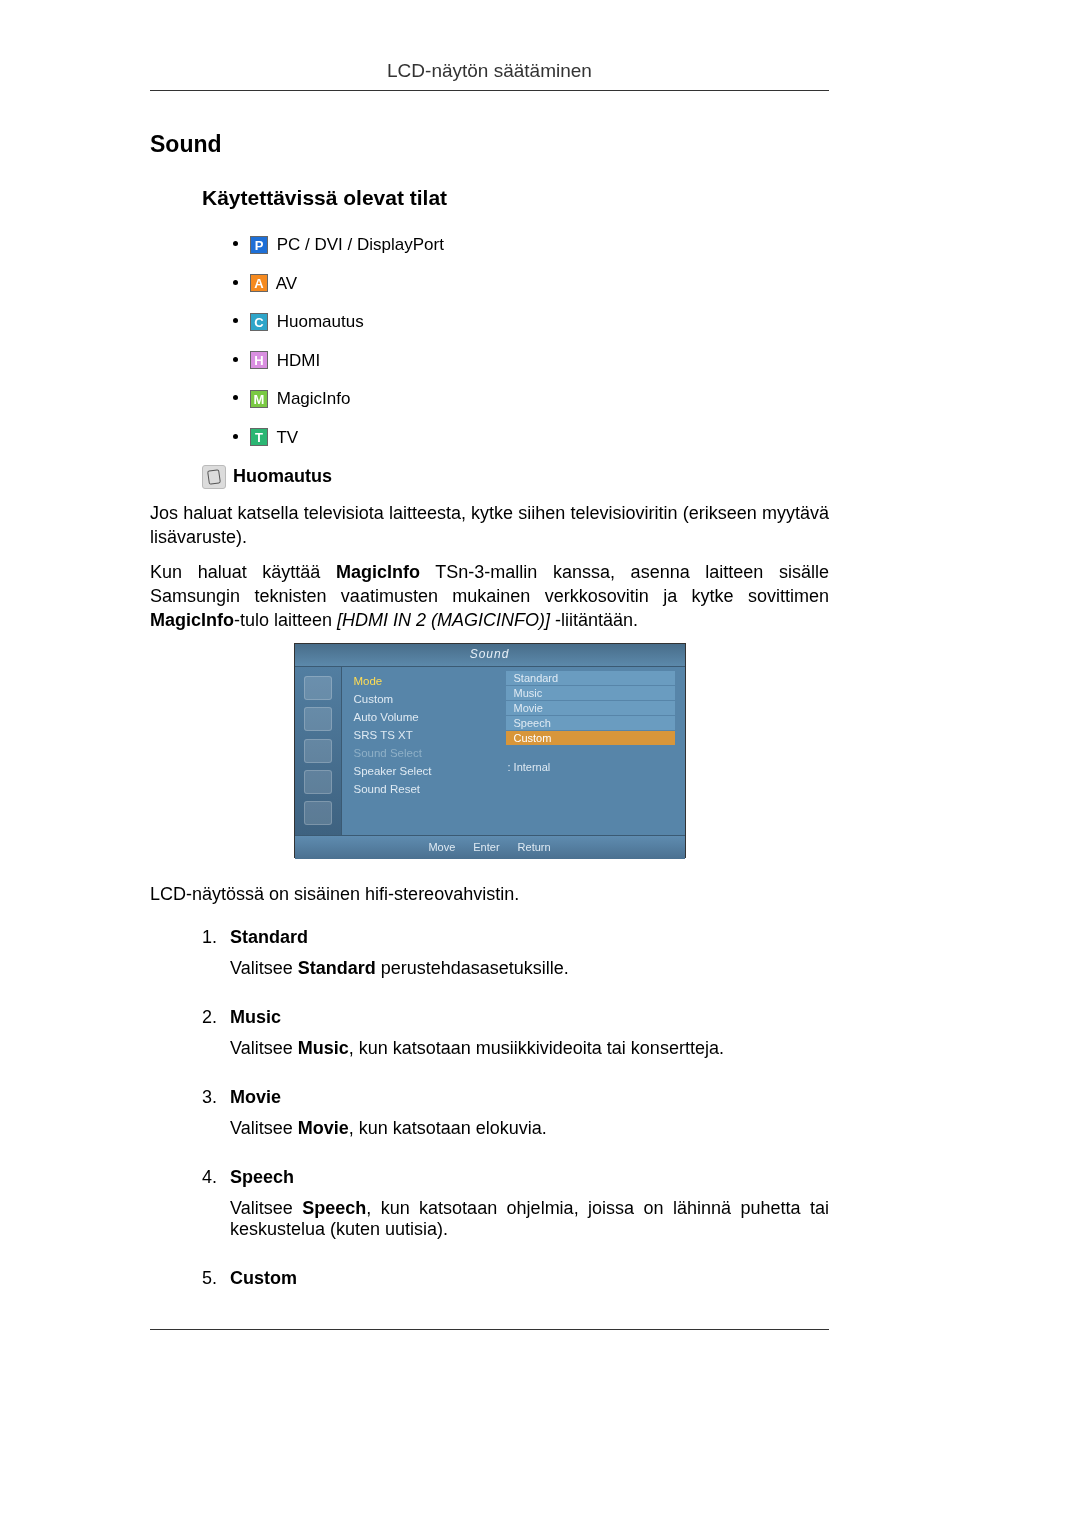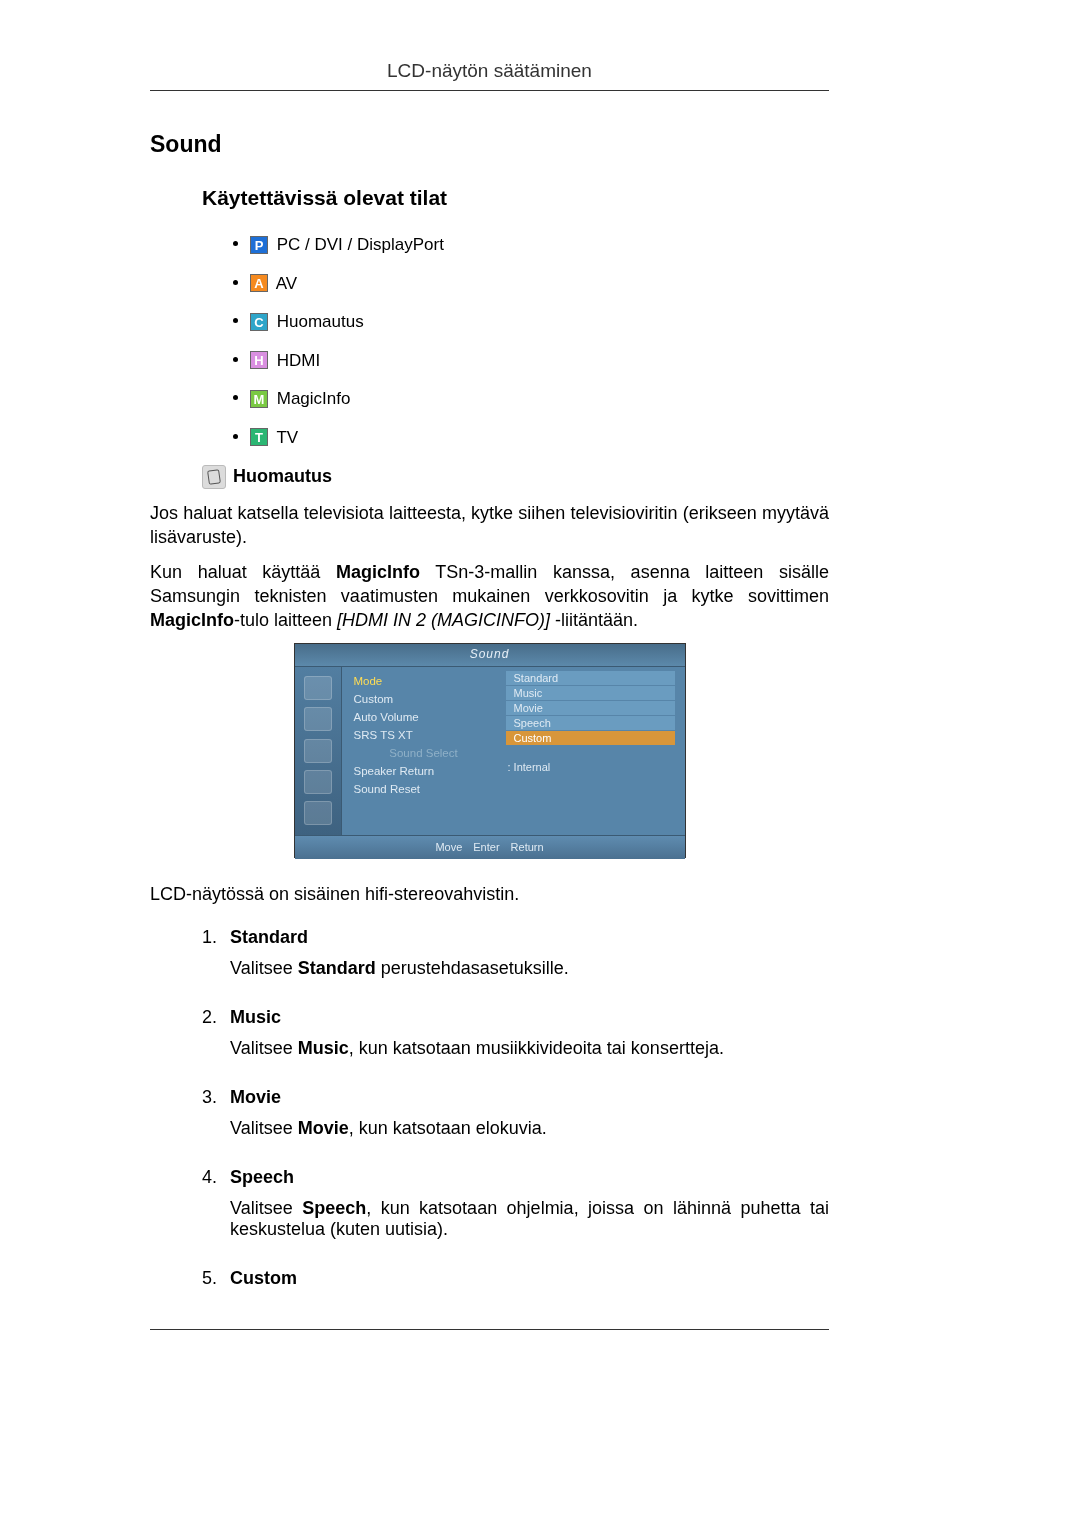--- a/index.html
+++ b/index.html
@@ -174,41 +174,41 @@
   .osd-main {
     flex: 1;
     display: flex;
   }
   .osd-left {
     width: 140px;
     padding: 8px 6px 6px 12px;
   }
   .osd-left div { margin-bottom: 6px; font-size: 11.5px; }
   .osd-left .hl { color: #ffdd55; }
-  .osd-left .dim { color: #8fb0c7; text-align: center; }
+  .osd-left .dim { color: #8fb0c7; }
   .osd-right {
     flex: 1;
     padding: 4px 10px 6px 6px;
   }
   .osd-opt {
     background: #6a9cc0;
     padding: 1px 8px;
     margin-bottom: 1px;
     font-size: 11px;
     text-align: left;
   }
   .osd-opt.sel { background: #d8963a; color: #fff; }
   .osd-internal { margin-left: 2px; font-size: 11px; margin-top:16px;}
   .osd-footer {
     height: 23px;
     background: linear-gradient(#5f8cb0,#4a7090);
     display: flex;
     justify-content: center;
     align-items: center;
-    gap: 11px;
+    gap: 18px;
     font-size: 11px;
     border-top: 1px solid #3b5a73;
   }
 
   .after-osd {
     font-size: 18px;
     margin-bottom: 22px;
   }
 
   .num-list {
@@ -275,21 +275,21 @@
         <div></div>
         <div></div>
       </div>
       <div class="osd-main">
         <div class="osd-left" id="osd-left">
             <div class="hl">Mode</div>
             <div class="">Custom</div>
             <div class="">Auto Volume</div>
             <div class="">SRS TS XT</div>
             <div class="dim">Sound Select</div>
-            <div class="">Speaker Return</div>
+            <div class="">Speaker Select</div>
             <div class="">Sound Reset</div>
           </div>
         <div class="osd-right">
           <div id="osd-options">
               <div class="osd-opt">Standard</div>
               <div class="osd-opt">Music</div>
               <div class="osd-opt">Movie</div>
               <div class="osd-opt">Speech</div>
               <div class="osd-opt sel">Custom</div>
             </div>

